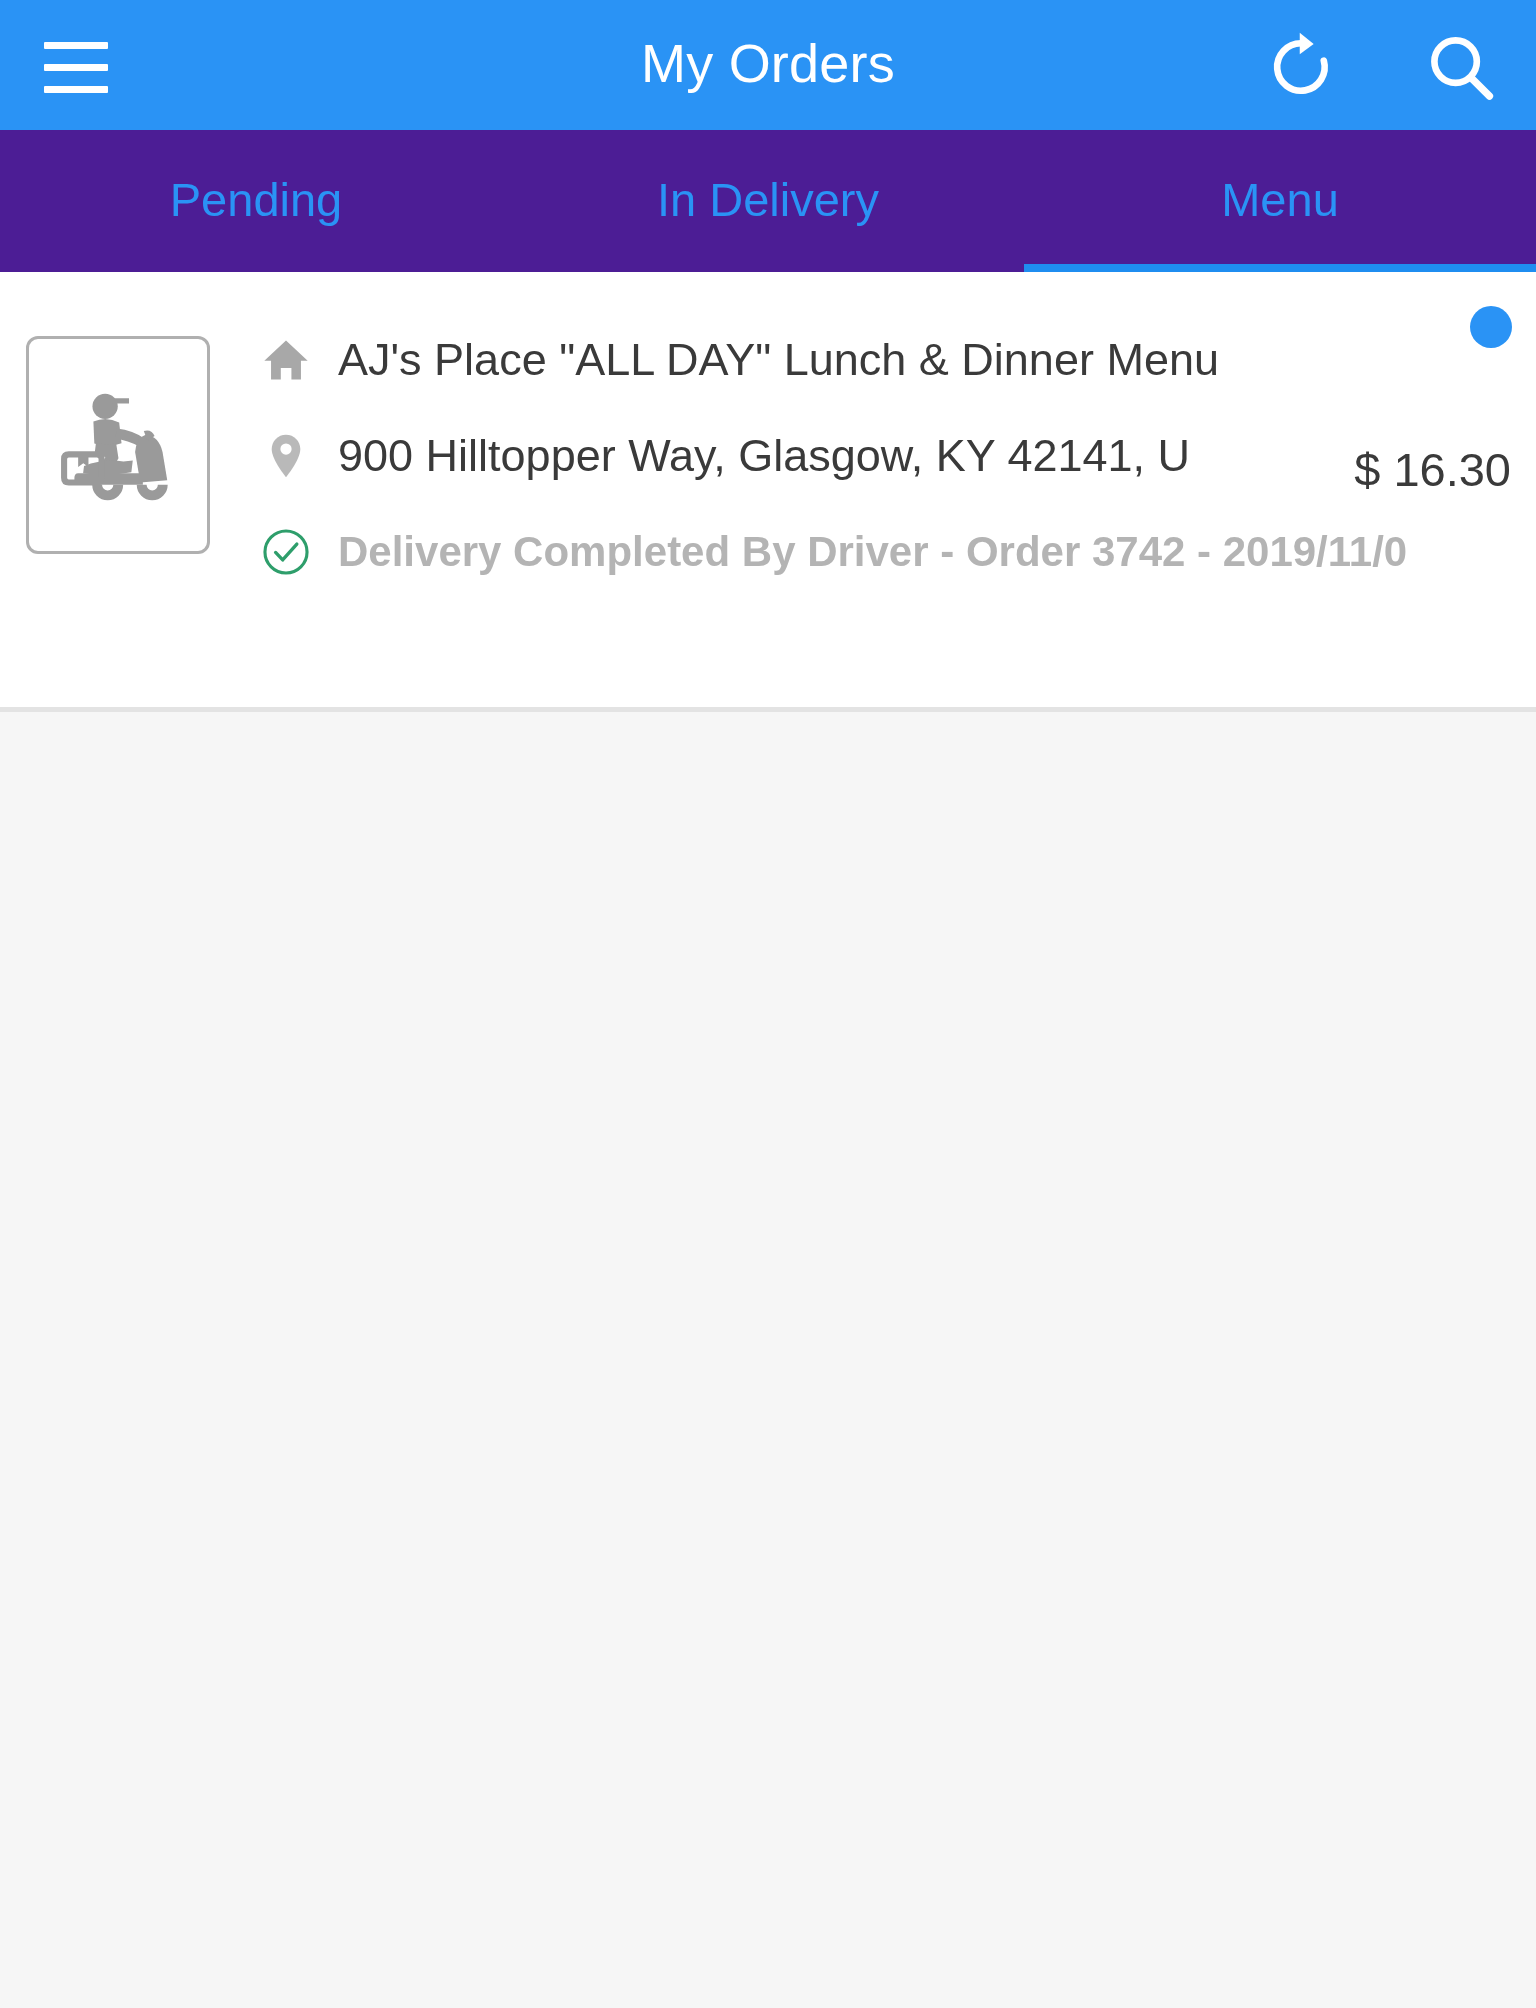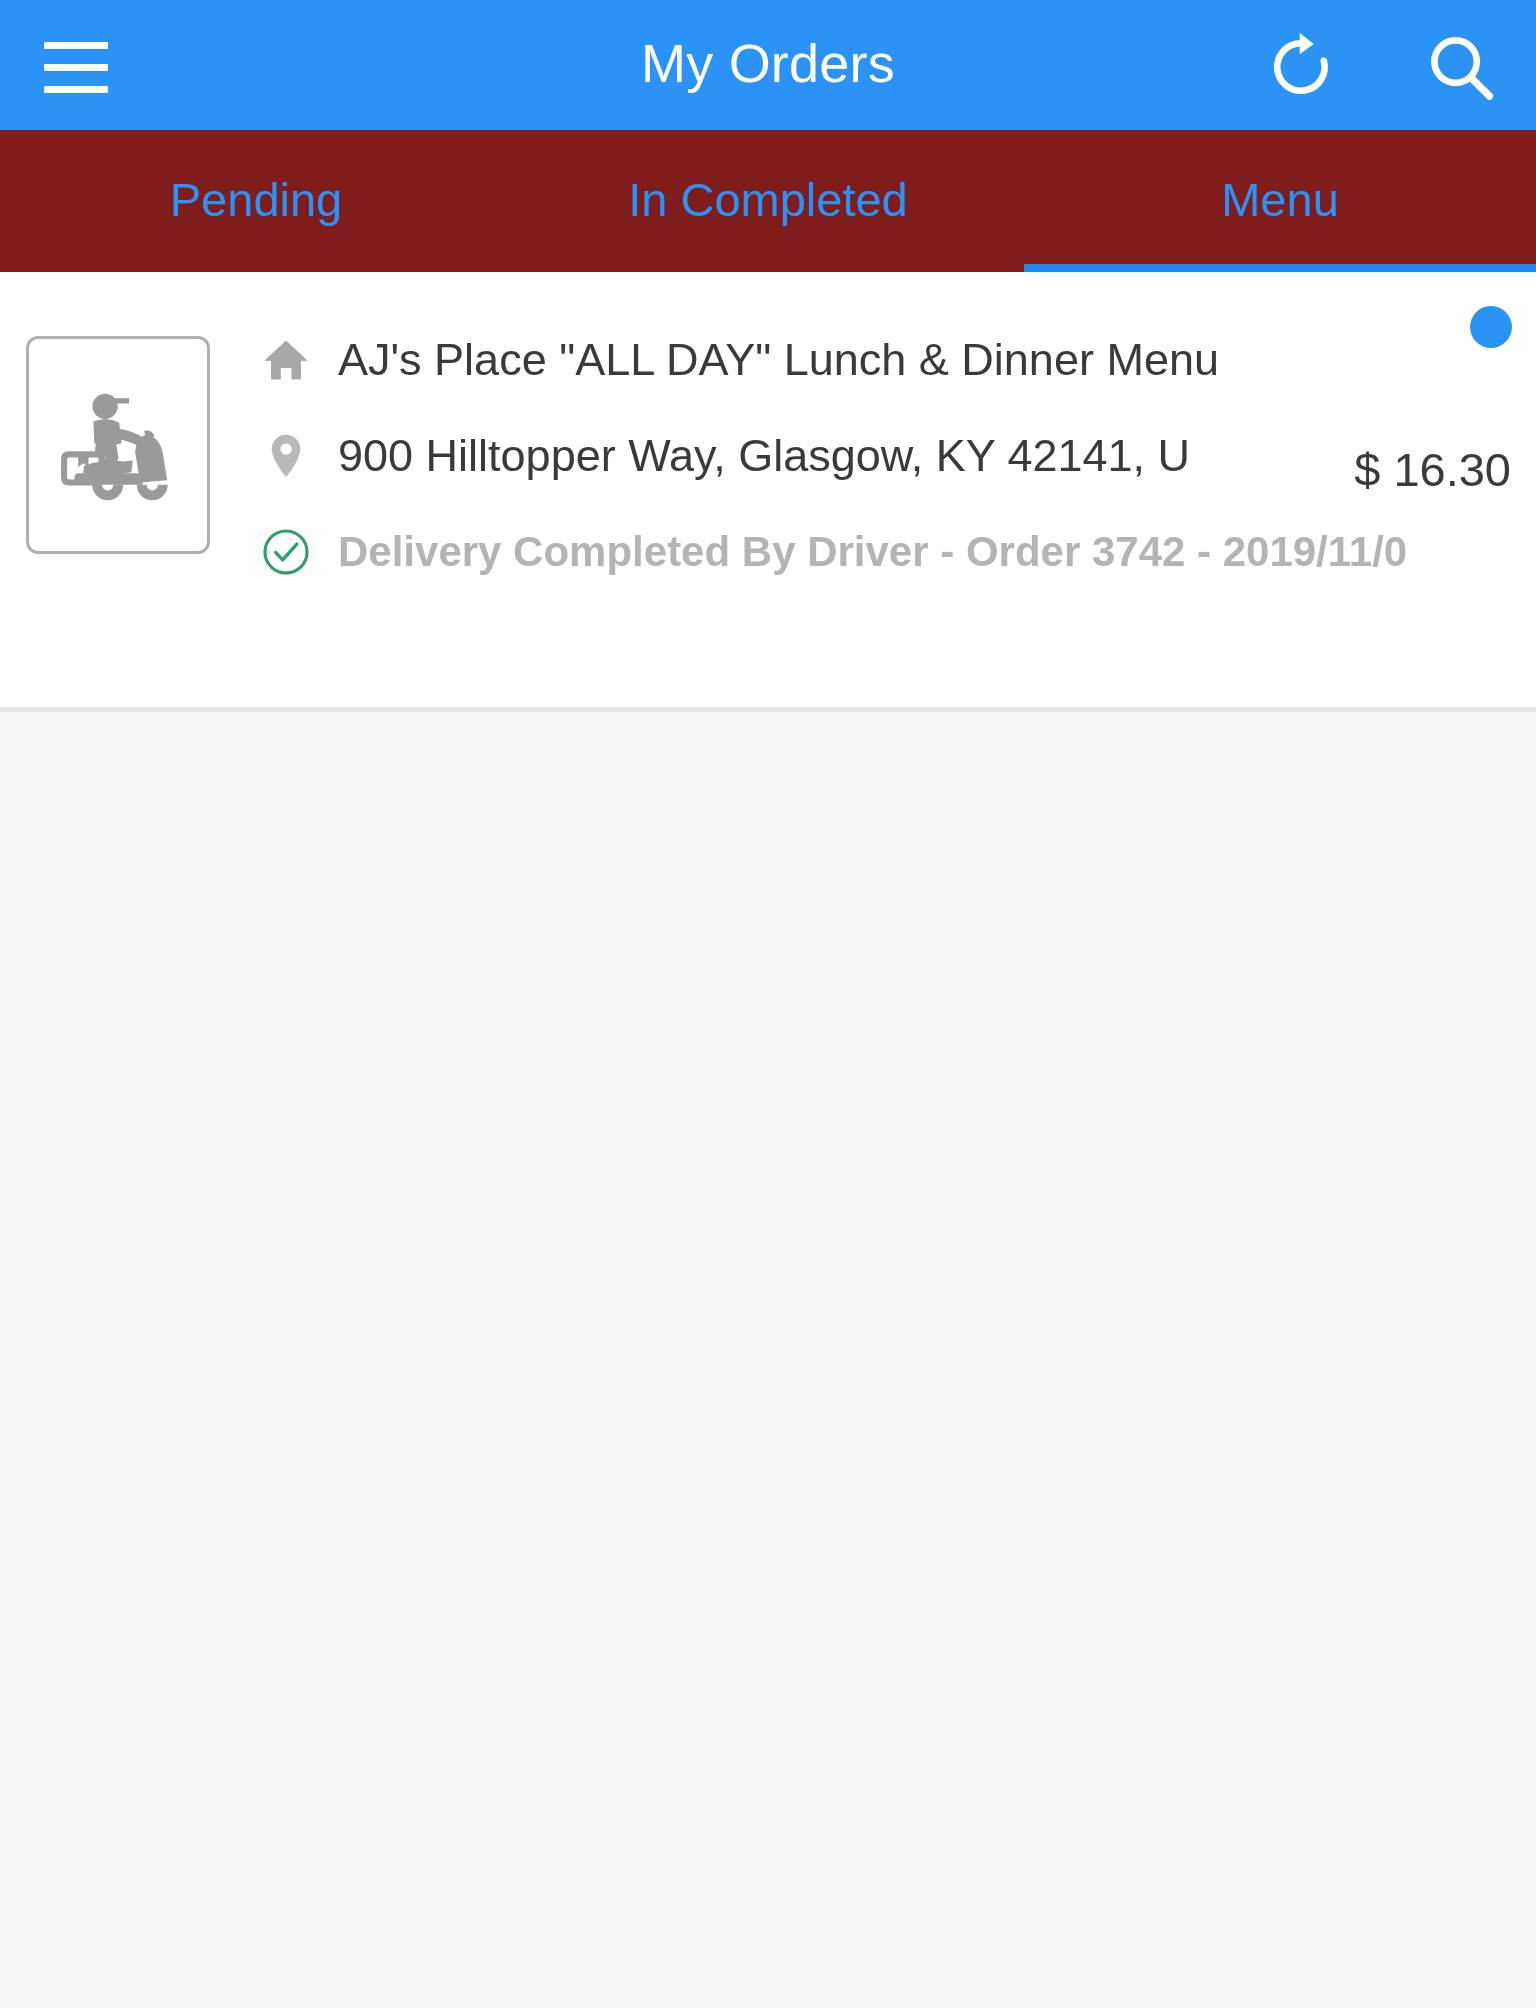--- a/index.html
+++ b/index.html
@@ -83,21 +83,21 @@
     align-items: center;
     justify-content: center;
     cursor: pointer;
   }
 
   
   .tabbar {
     position: relative;
     flex: 0 0 auto;
     height: 142px;
-    background: #7f1d1d;
+    background: #4c1d95;
     display: flex;
     align-items: flex-end;
     box-shadow: 0 1px 0 #e0e0e0;
   }
   .tab {
     flex: 1 1 0;
     height: 142px;
     display: flex;
     align-items: center;
     justify-content: center;
@@ -269,21 +269,21 @@
     </div>
   </div>
 
   <div class="tabbar">
 
     <div class="tab">
       <span class="tab-label">Pending</span>
     </div>
 
     <div class="tab">
-      <span class="tab-label">In Completed</span>
+      <span class="tab-label">In Delivery</span>
     </div>
 
     <div class="tab active">
       <span class="tab-label">Menu</span>
     </div>
 
   </div>
 
   <div class="order-list">
 

